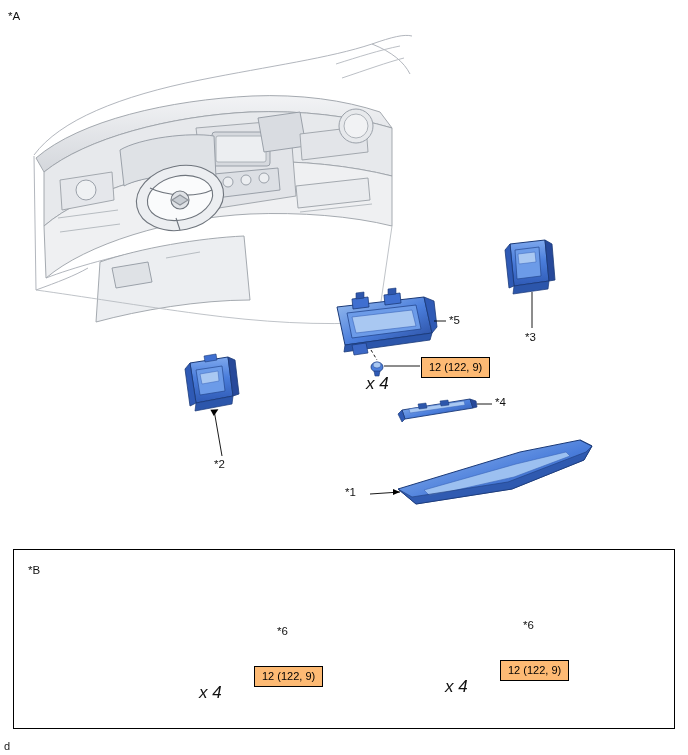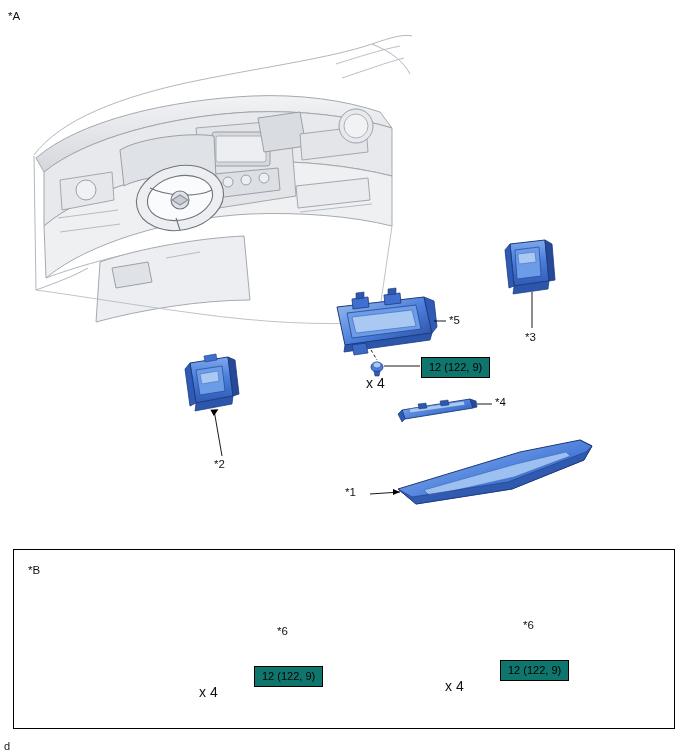--- a/index.html
+++ b/index.html
@@ -22,26 +22,27 @@
     height: 755px;
   }
   .lbl {
     position: absolute;
     font-size: 11.5px;
     line-height: 13px;
     white-space: nowrap;
     color: #111;
   }
   .lbl-small {
-    font-size: 14px;
+    font-size: 17px;
+    font-style: italic;
   }
   .torque-box {
     position: absolute;
     border: 1px solid #000;
-    background: #0f766e;
+    background: #fdba74;
     font-size: 11px;
     line-height: 13px;
     padding: 3px 7px;
     white-space: nowrap;
   }
   .panel-b {
     position: absolute;
     border: 1px solid #000;
     background: #fff;
   }

